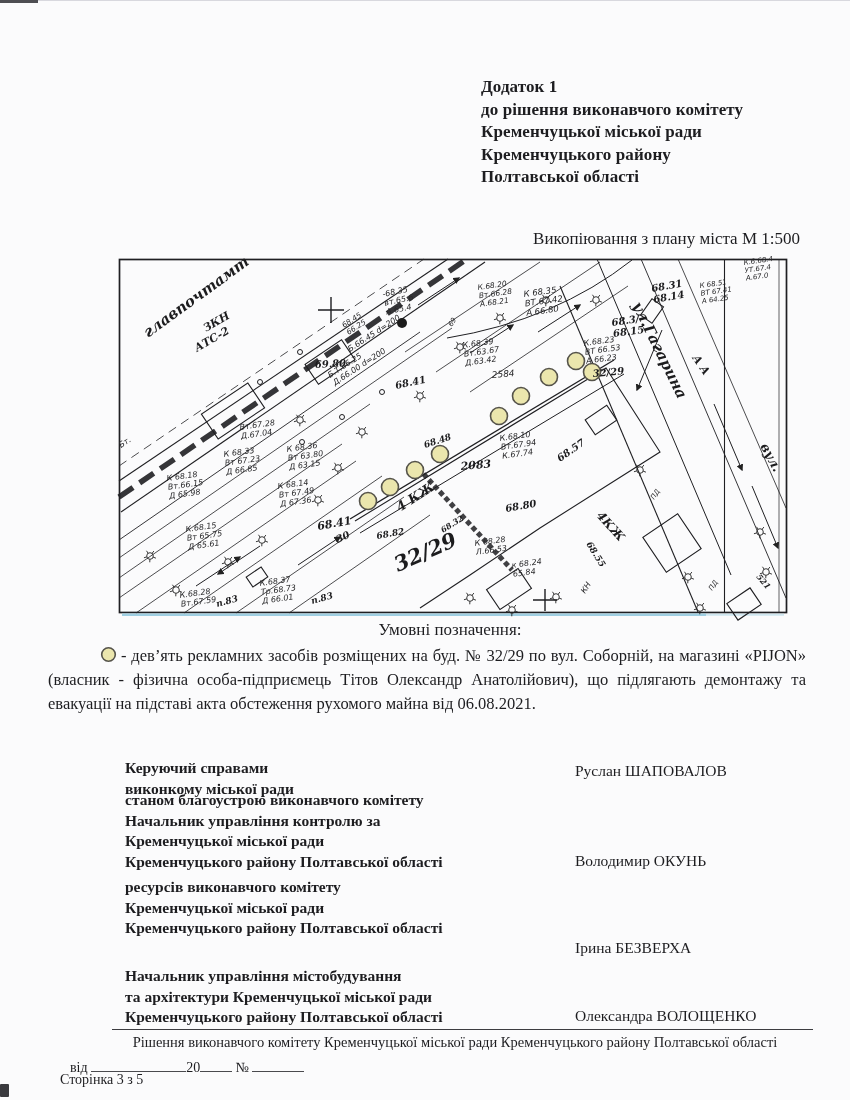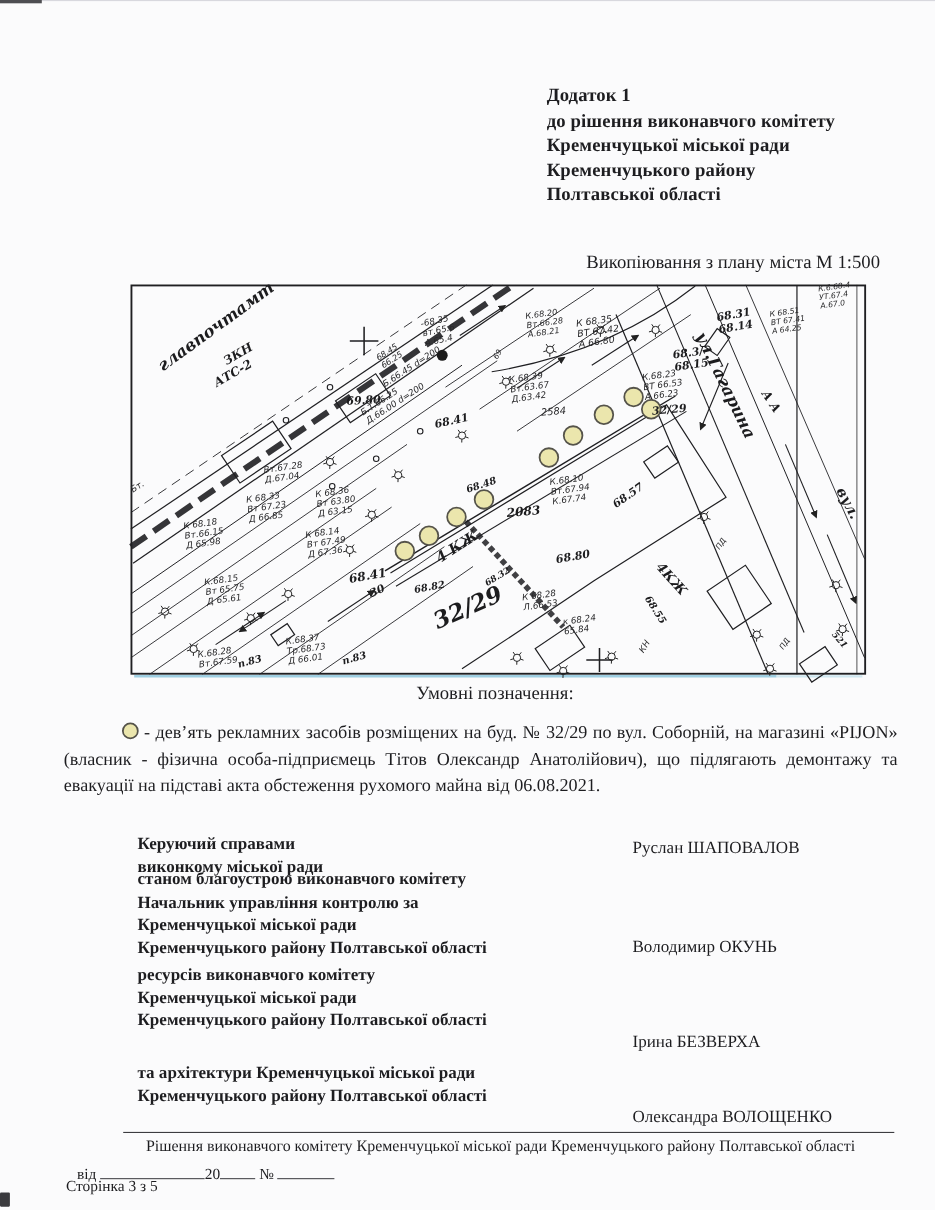--- a/index.html
+++ b/index.html
@@ -7,27 +7,27 @@
     width:850px;height:1100px;position:relative;overflow:hidden;
     background:#fbfbfc;color:#1d1d20;
     font-family:"Liberation Serif","DejaVu Serif",serif;
   }
   .abs{position:absolute}
   
   #scan-top-line{left:0;top:0;width:38px;height:3px;background:#4e4e52}
   #scan-top-hair{left:0;top:0;width:850px;height:1px;background:#d8d8de}
   #scan-corner-blot{left:0;top:1084px;width:9px;height:13px;background:#3a3a3e;border-radius:1px}
   
-  #header-block{left:497px;top:76px;font-weight:bold;font-size:17px;line-height:22.6px;letter-spacing:.1px}
+  #header-block{left:481px;top:76px;font-weight:bold;font-size:17px;line-height:22.6px;letter-spacing:.1px}
   
   #map-title{left:110px;top:229px;width:690px;text-align:right;font-size:17px}
   #map-svg{left:0;top:0}
   
   #legend-head{left:105px;top:620px;width:690px;text-align:center;font-size:17px}
-  #legend-par{left:48px;top:644px;width:758px;font-size:16.5px;line-height:24.2px;text-align:justify;text-indent:52px;margin:10px}
+  #legend-par{left:48px;top:644px;width:758px;font-size:16.5px;line-height:24.2px;text-align:justify;text-indent:52px;margin:0}
   #legend-par svg{vertical-align:-2px;margin-right:4px}
   
   .sig-title{left:125px;width:435px;font-weight:bold;font-size:15.5px;line-height:20.5px}
   .sig-name{left:575px;font-weight:normal;font-size:15.5px;white-space:nowrap}
   
   #footer-rule{left:112px;top:1029px;width:701px;border-top:1.6px solid #3c3c40;height:0}
   #footer-line1{left:105px;top:1034px;width:700px;text-align:center;font-size:14.5px}
   #footer-vid{left:70px;top:1057px;width:610px;text-align:left;font-size:14px}
   .blank{display:inline-block;border-bottom:1.3px solid #4a4a4e;height:14px}
   #footer-page{left:60px;top:1072px;width:616px;font-size:14px}
@@ -387,20 +387,21 @@
       <div>Кременчуцького району Полтавської області</div>
     </div>
     <div class="abs sig-name" style="top: 851.5px;">Володимир ОКУНЬ</div>
     <div class="abs sig-title" style="top: 877px;">
       <div>ресурсів виконавчого комітету</div>
       <div>Кременчуцької міської ради</div>
       <div>Кременчуцького району Полтавської області</div>
     </div>
     <div class="abs sig-name" style="top: 938.5px;">Ірина БЕЗВЕРХА</div>
     <div class="abs sig-title" style="top: 966px;">
+      <div>Начальник управління містобудування</div>
       <div>та архітектури Кременчуцької міської ради</div>
       <div>Кременчуцького району Полтавської області</div>
     </div>
     <div class="abs sig-name" style="top: 1007px;">Олександра ВОЛОЩЕНКО</div>
   </div>
 
 <div class="abs" id="footer-rule"></div>
 <div class="abs" id="footer-line1">Рішення виконавчого комітету Кременчуцької міської ради Кременчуцького району Полтавської області</div>
 <div class="abs" id="footer-vid">
   <span>від</span>

